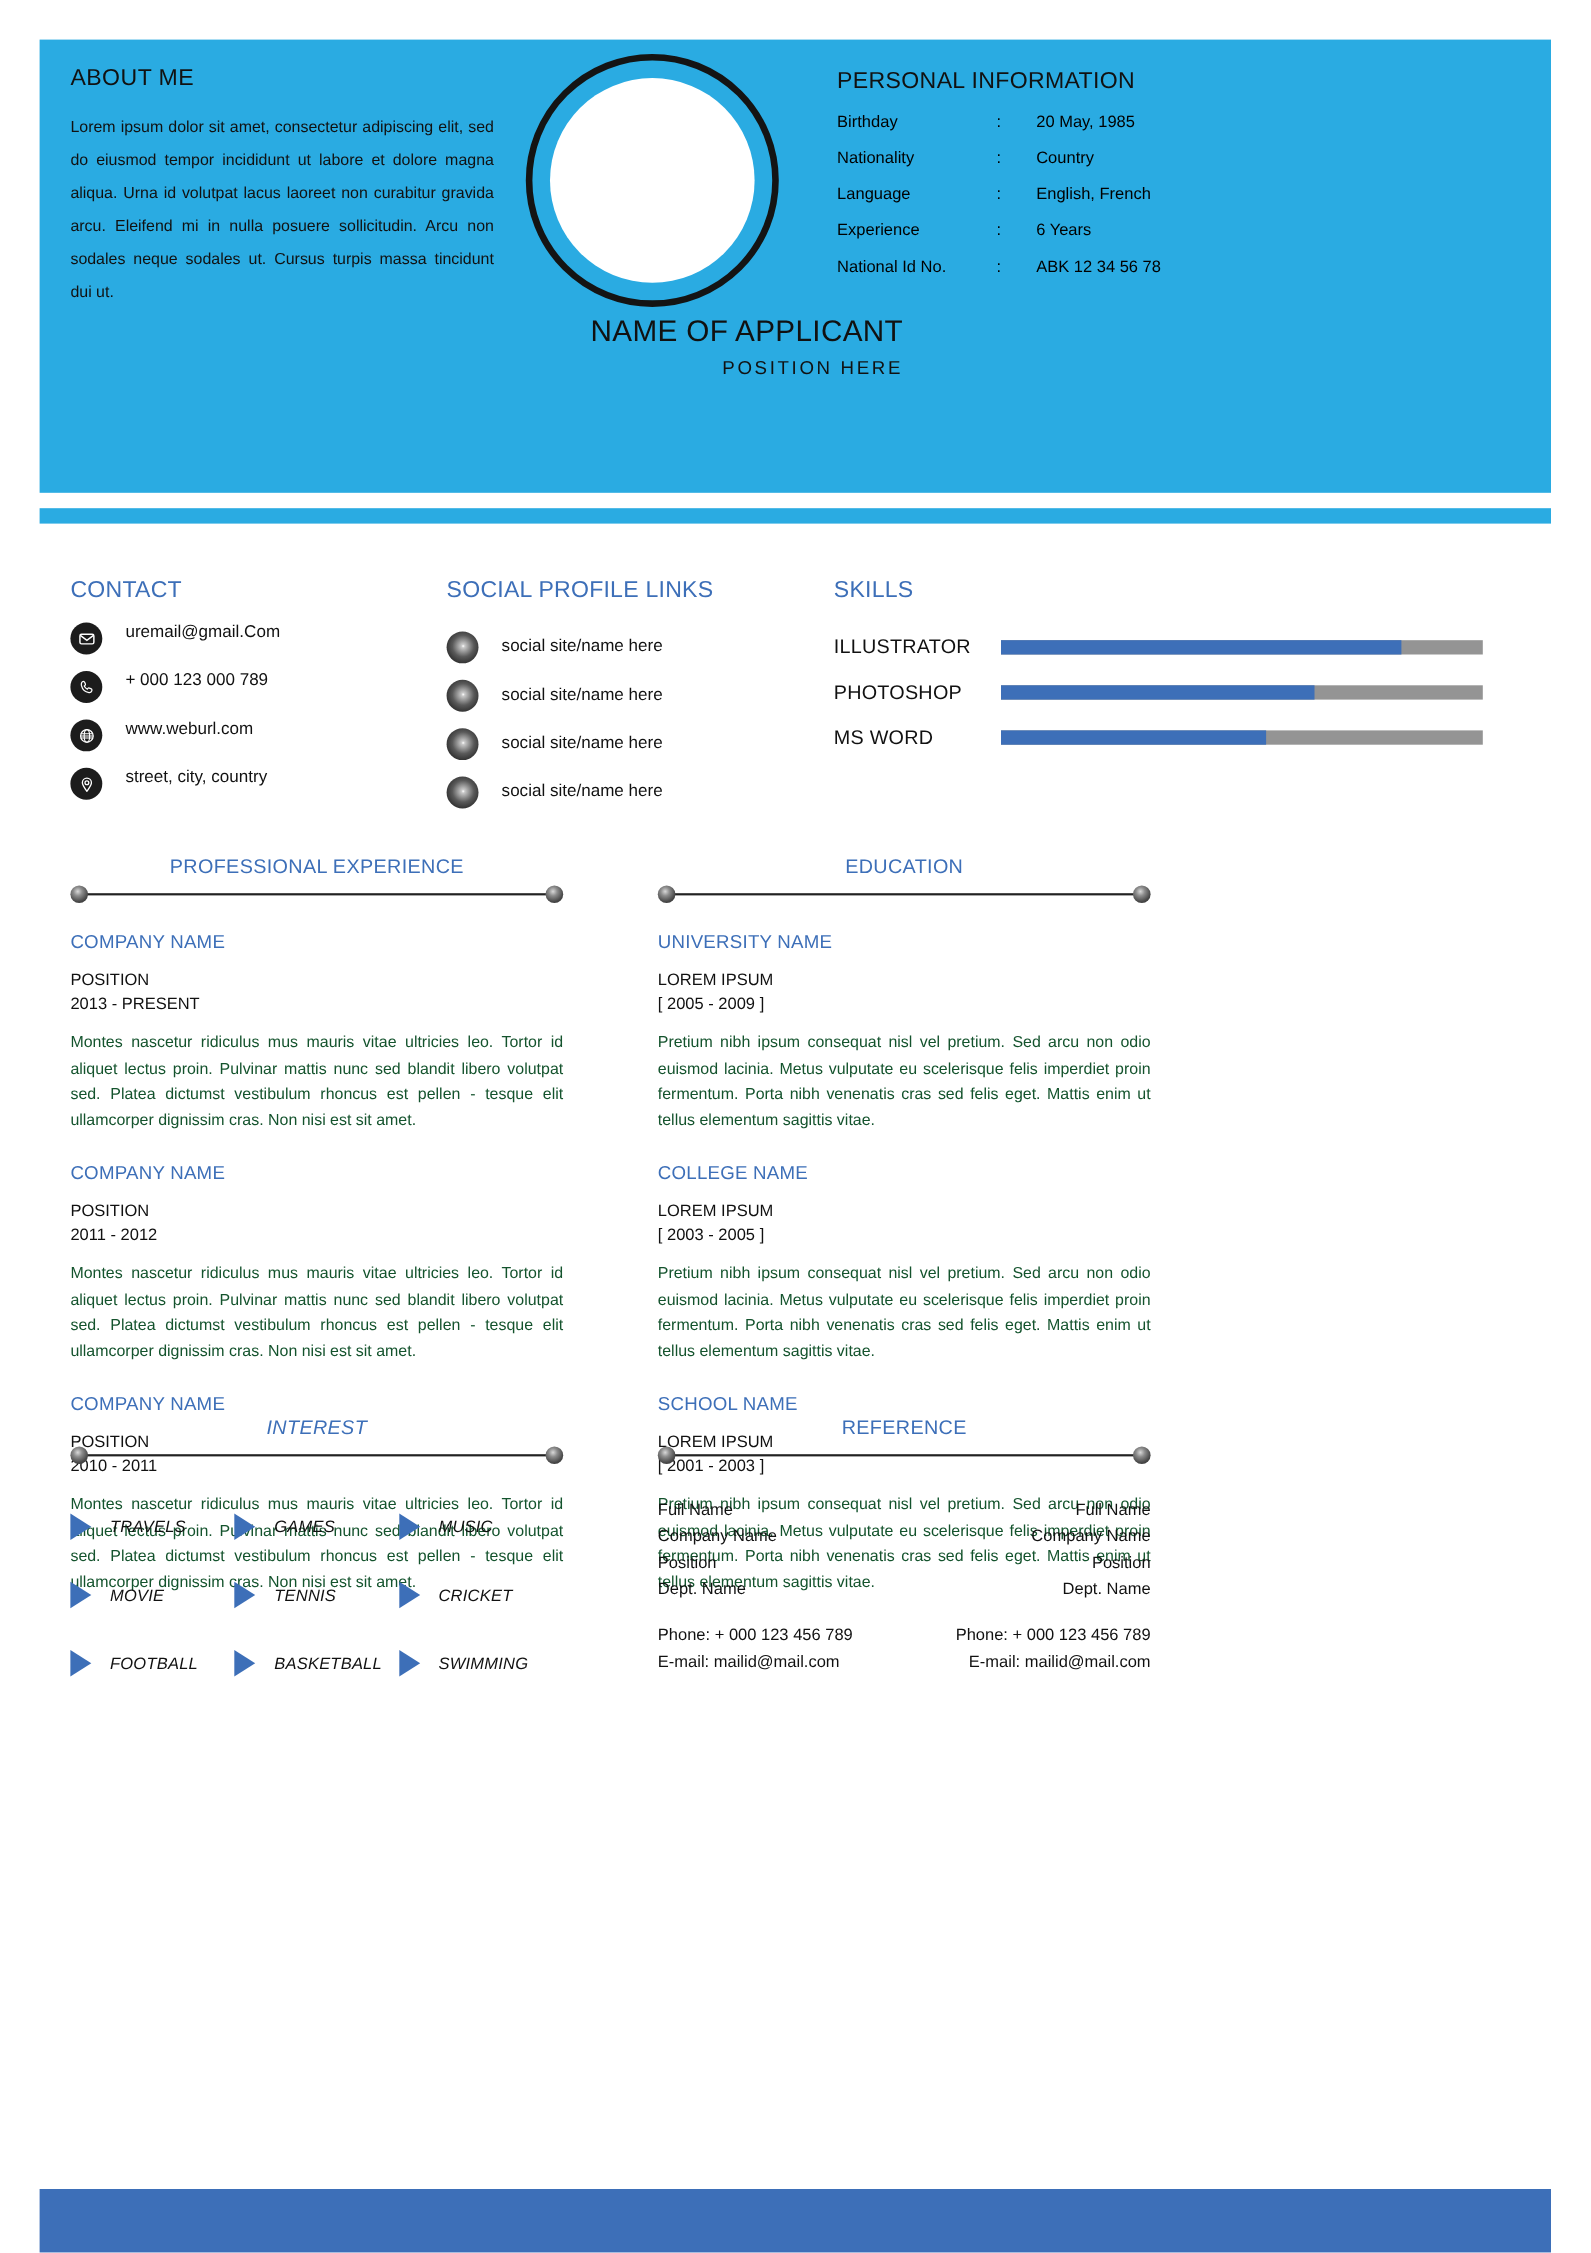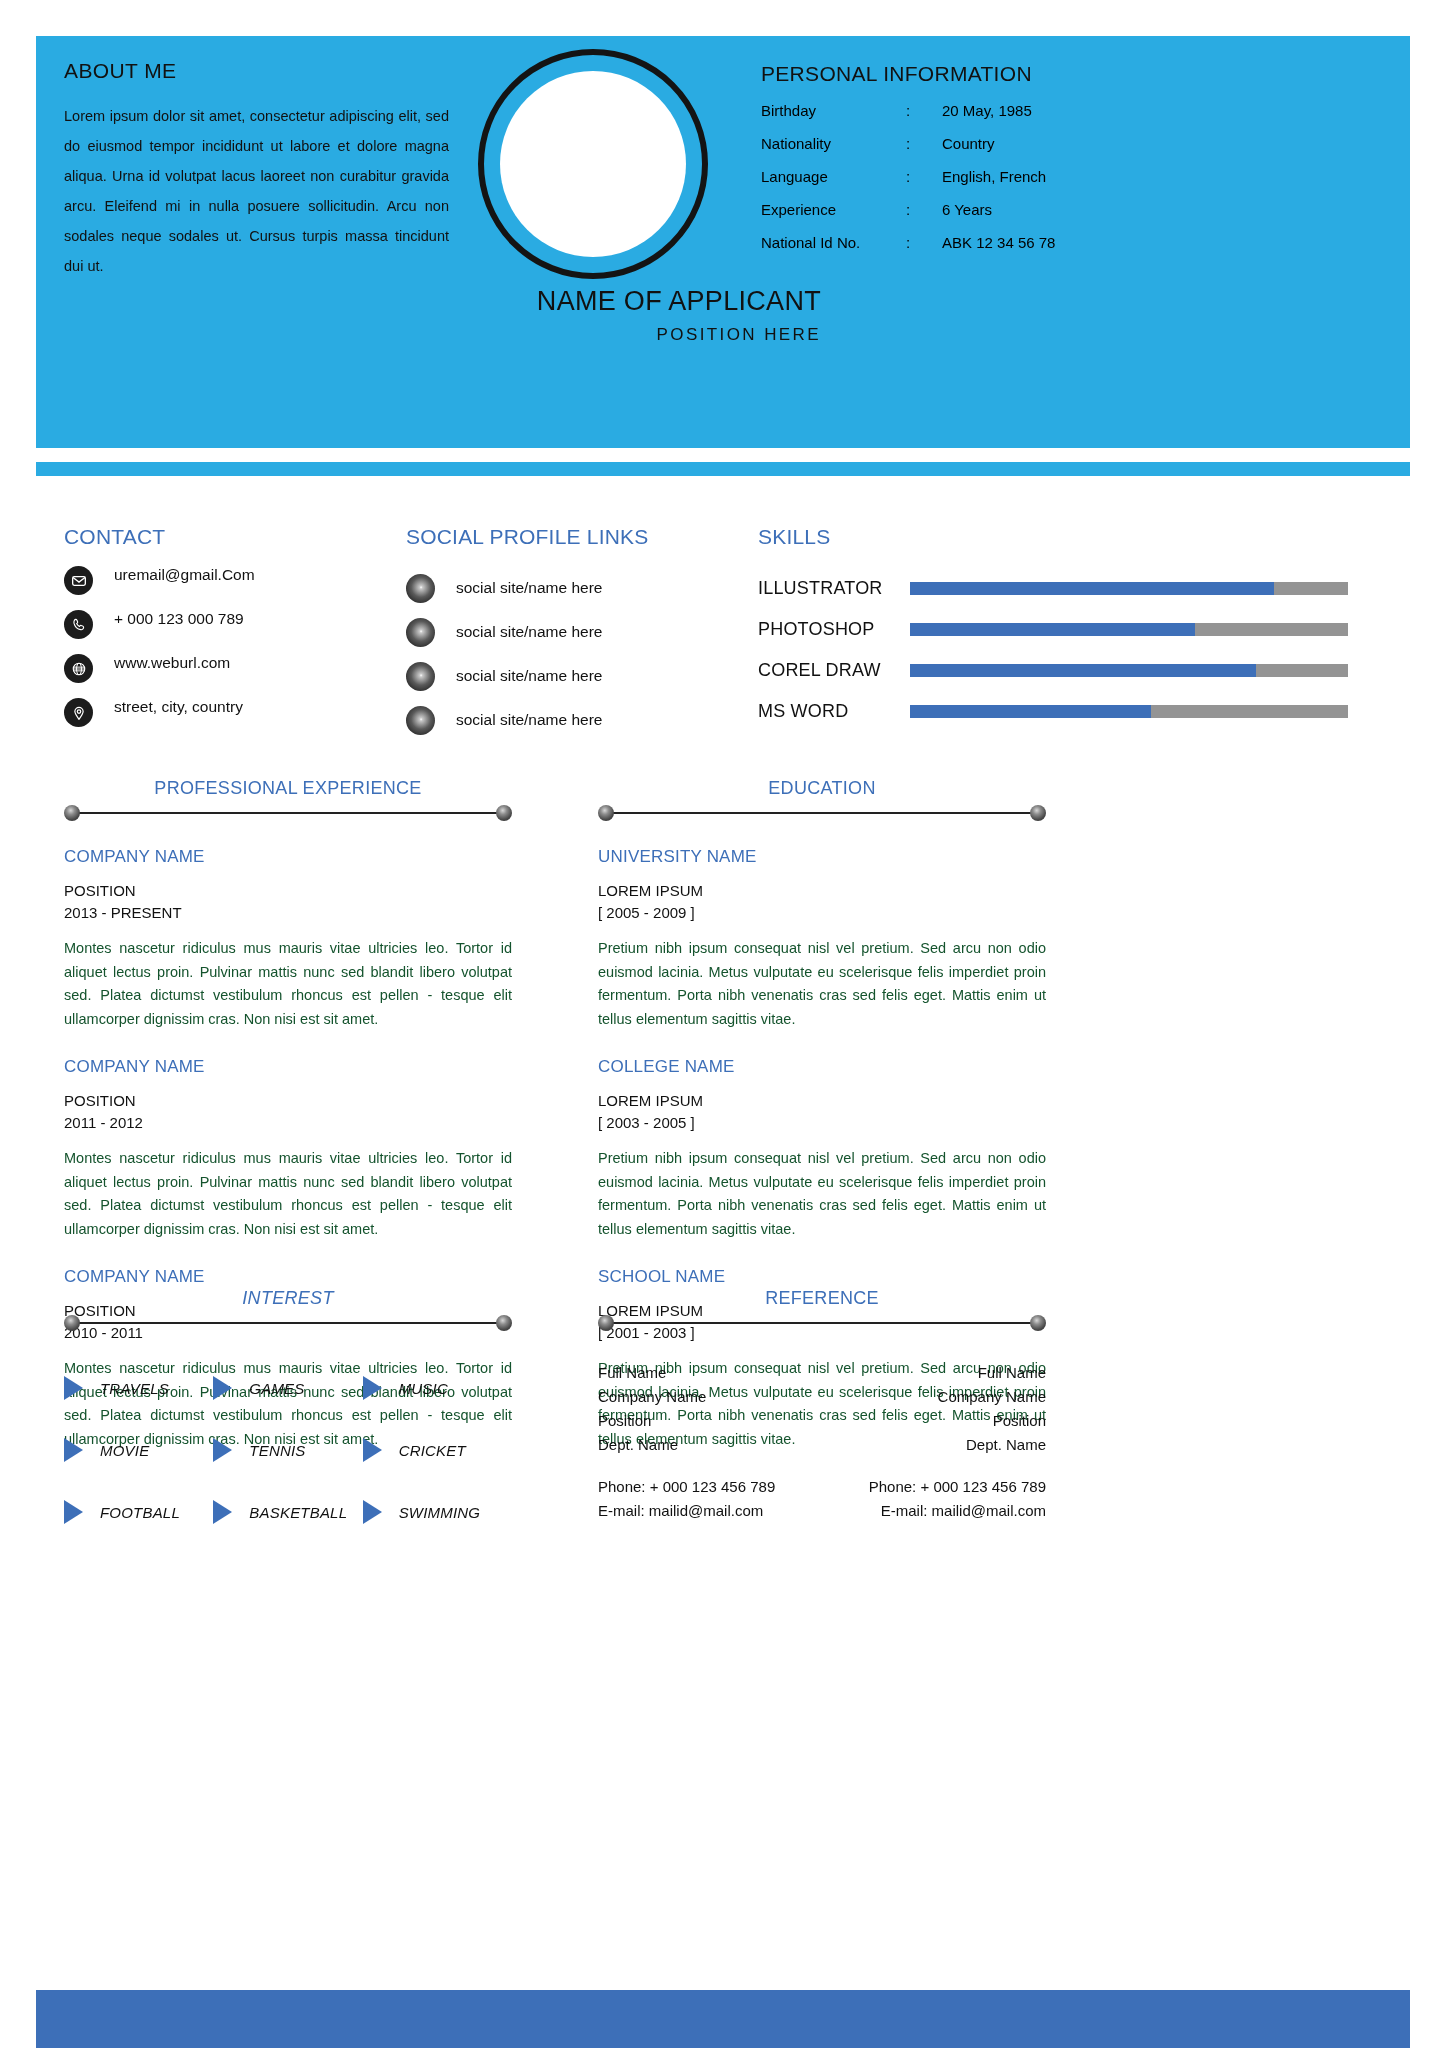--- a/index.html
+++ b/index.html
@@ -426,26 +426,20 @@
             <span class="skill-fill" style="width: 83%;"></span>
           </span>
         </div>
         <div class="skill-row">
           <span class="skill-name">PHOTOSHOP</span>
           <span class="skill-bar">
             <span class="skill-fill" style="width: 65%;"></span>
           </span>
         </div>
         <div class="skill-row">
-          <span class="skill-name">COREL DRAW</span>
-          <span class="skill-bar">
-            <span class="skill-fill" style="width: 79%;"></span>
-          </span>
-        </div>
-        <div class="skill-row">
           <span class="skill-name">MS WORD</span>
           <span class="skill-bar">
             <span class="skill-fill" style="width: 55%;"></span>
           </span>
         </div>
       </div>
   </div>
 
   <div class="sect" style="left:64px; top:778px; width:448px;">
     <div class="sect-title">PROFESSIONAL EXPERIENCE</div>

